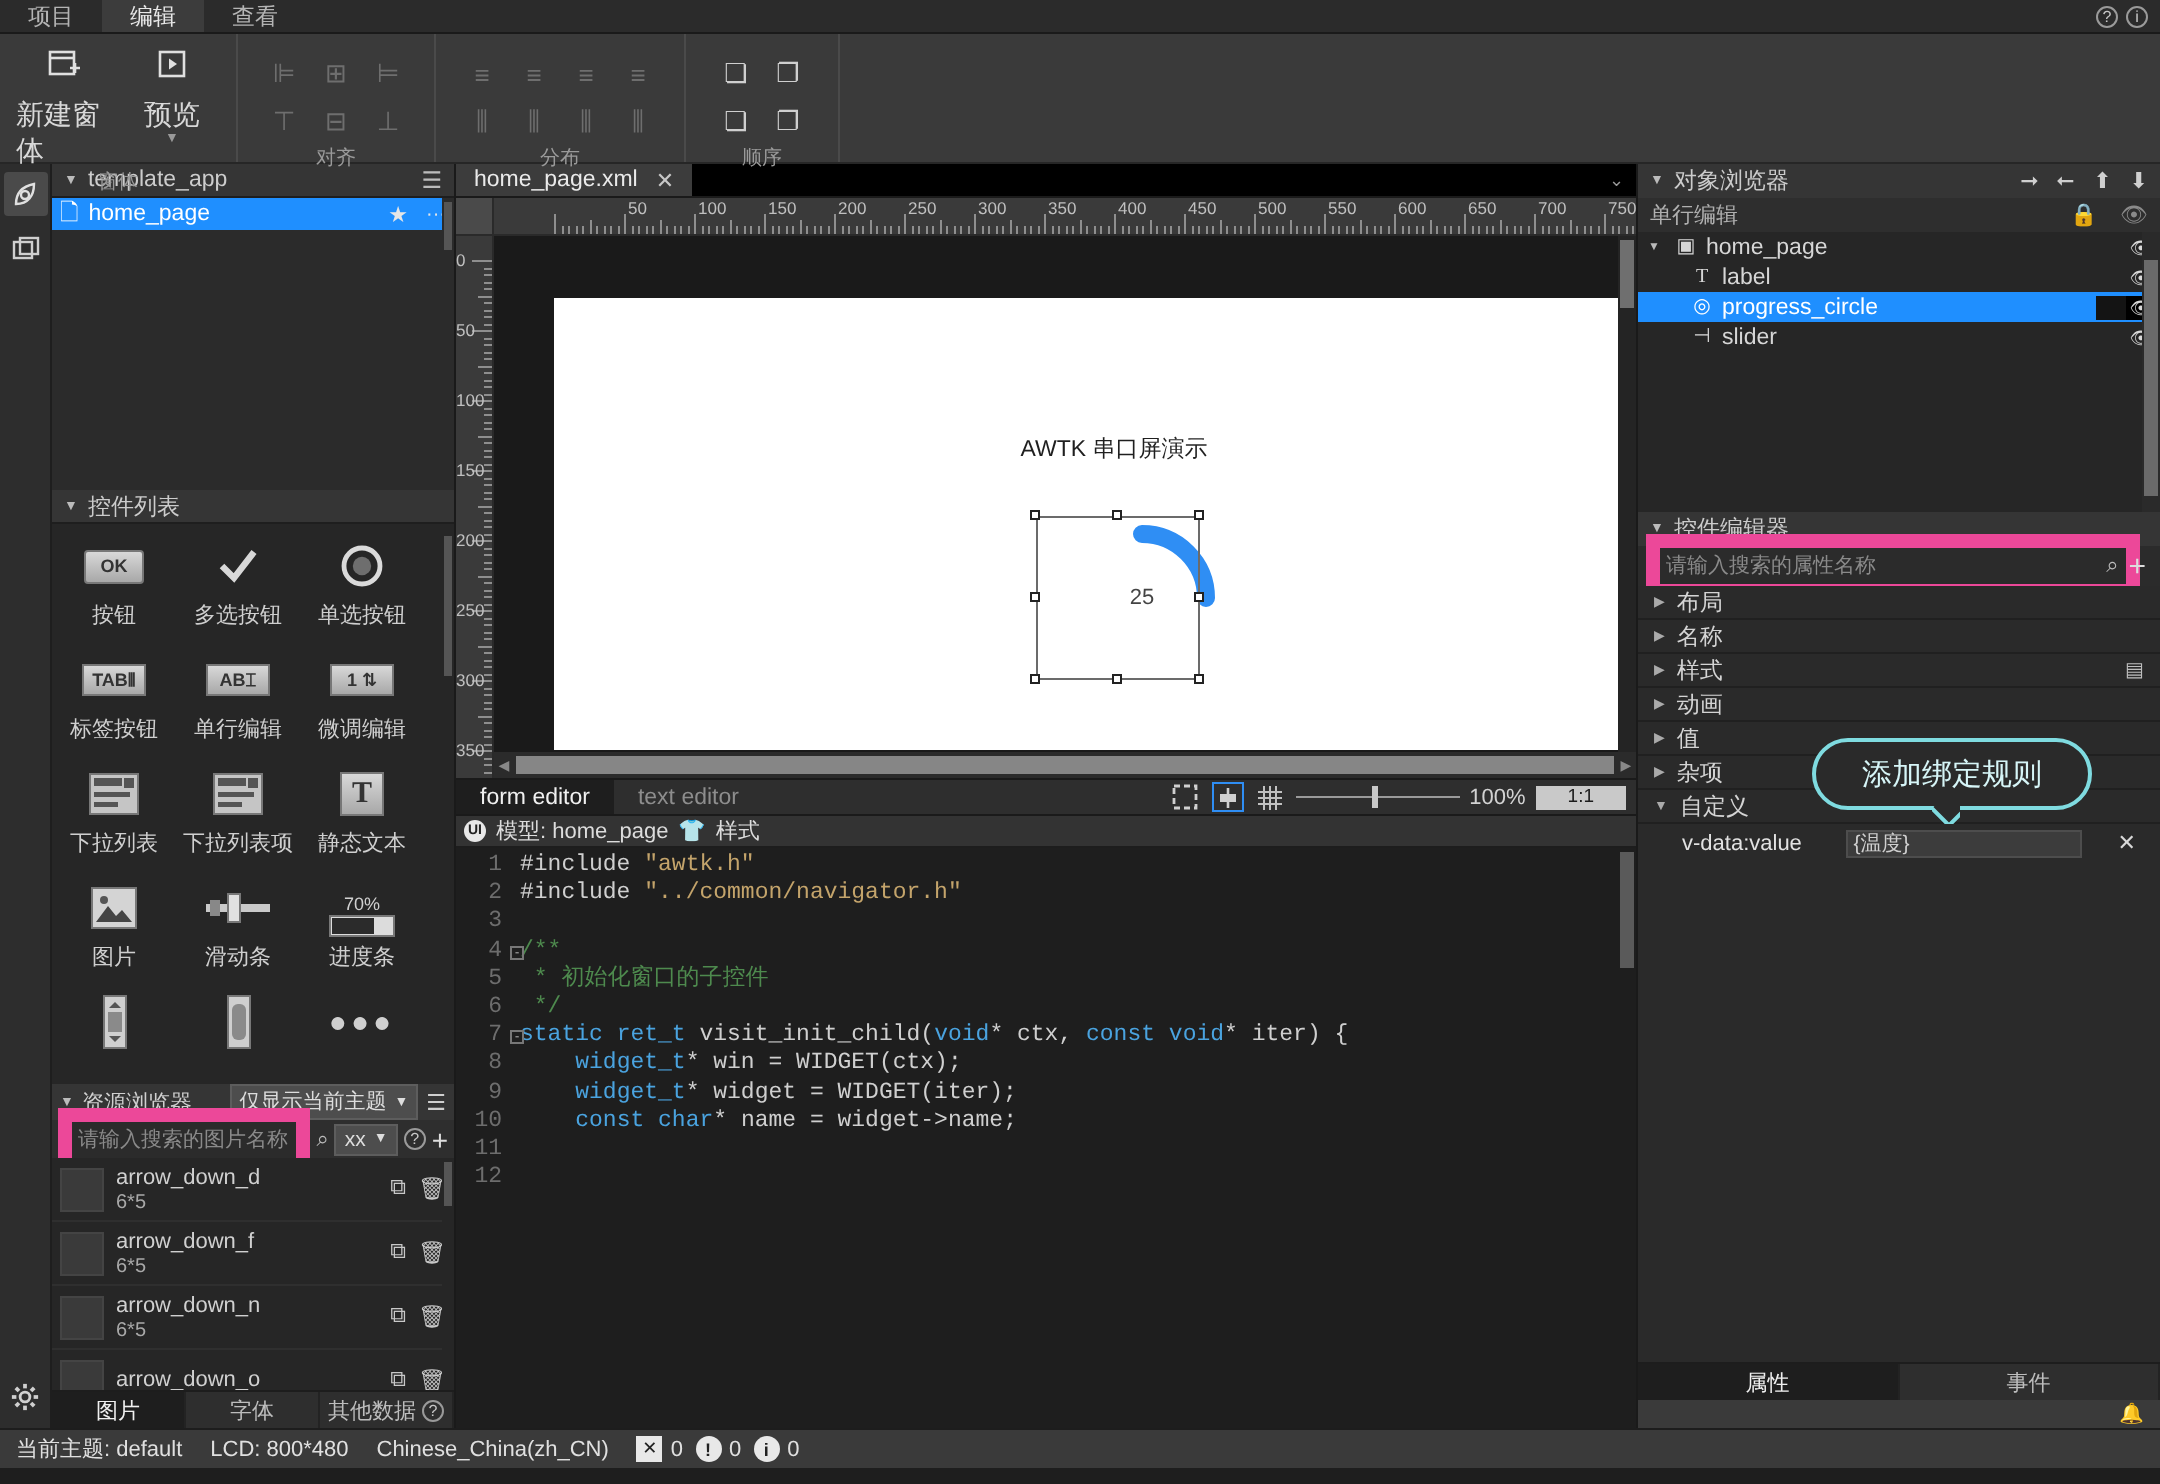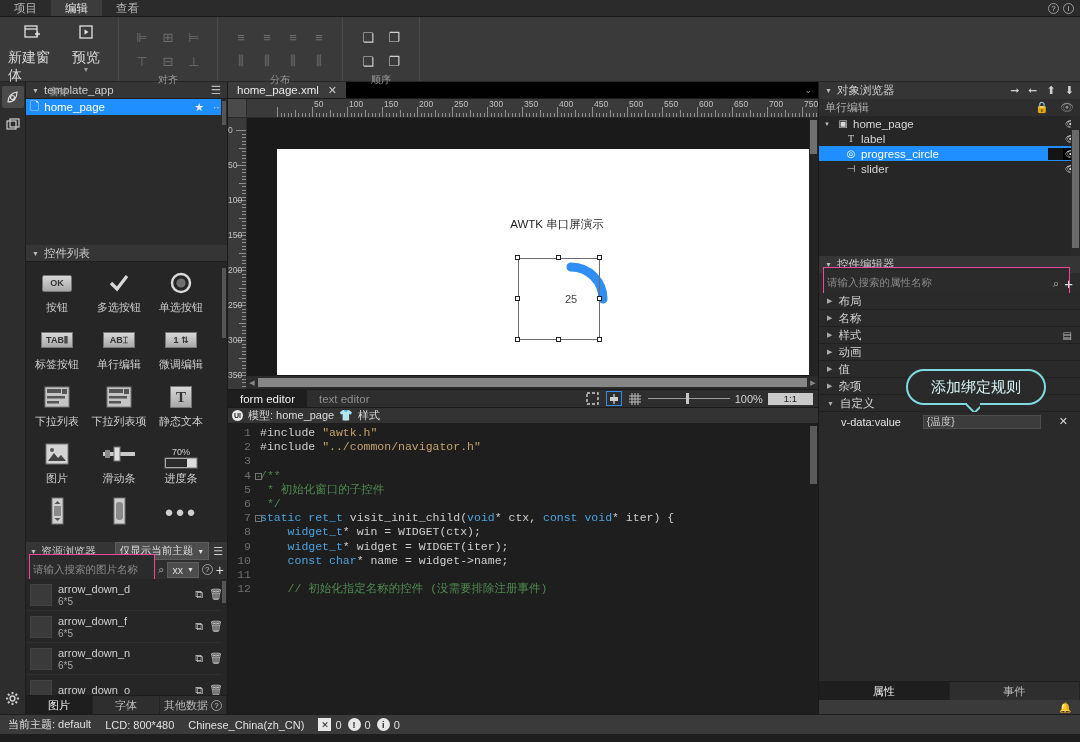--- a/index.html
+++ b/index.html
@@ -86,21 +86,21 @@
   .wbox { background:linear-gradient(#d8d8d8,#a8a8a8); border:1px solid #777; color:#333;
           font-size:9px; font-weight:bold; display:flex; align-items:center; justify-content:center; }
 
   
   #respanel { height:172px; background:#262626; display:flex; flex-direction:column; }
   .res-head { height:18px; background:#353535; display:flex; align-items:center; gap:4px;
               padding:0 4px; font-size:11px; }
   .combo { background:#4d4d4d; border:1px solid #5d5d5d; color:#ddd; font-size:10.5px;
            padding:1px 4px; display:flex; align-items:center; gap:4px; }
   .res-search { height:19px; display:flex; align-items:center; gap:3px; padding:1px 3px; background:#2e2e2e; }
-  .inp { background:#2b2b2b; border:1px solid #ec4899; color:#8a8a8a; font-size:10.5px;
+  .inp { background:#2b2b2b; border:7px solid #ec4899; color:#8a8a8a; font-size:10.5px;
          height:32px; padding:0 3px; display:flex; align-items:center; }
   #reslist { flex:1; overflow:hidden; position:relative; background:#262626; }
   .res-item { height:32px; display:flex; align-items:center; gap:6px; padding:0 4px;
               border-bottom:1px solid #2f2f2f; }
   .res-thumb { width:22px; height:22px; background:#3a3a3a; border:1px solid #444; }
   .res-name { font-size:11px; color:#d0d0d0; line-height:13px; }
   .res-size { font-size:10px; color:#a8a8a8; }
   .res-actions { margin-left:auto; display:flex; gap:6px; color:#c8c8c8; font-size:11px; }
   .res-tabs { height:19px; display:flex; background:#2e2e2e; border-top:1px solid #1d1d1d; }
   .res-tab { flex:1; display:flex; align-items:center; justify-content:center; gap:3px;
@@ -984,21 +984,20 @@
           <div class="cl"><span style="color:#cfcfcf">#include</span> <span class="s">"../common/navigator.h"</span></div>
           <div class="cl"></div>
           <div class="cl" style="position: relative;"><span class="cm">/**</span><span class="fold" style="top: 4px;">-</span></div>
           <div class="cl"><span class="cm"> * 初始化窗口的子控件</span></div>
           <div class="cl"><span class="cm"> */</span></div>
           <div class="cl" style="position: relative;"><span class="k">static</span> <span class="k">ret_t</span> visit_init_child(<span class="k">void</span>* ctx, <span class="k">const</span> <span class="k">void</span>* iter) {<span class="fold" style="top: 4px;">-</span></div>
           <div class="cl">    <span class="k">widget_t</span>* win = WIDGET(ctx);</div>
           <div class="cl">    <span class="k">widget_t</span>* widget = WIDGET(iter);</div>
           <div class="cl">    <span class="k">const</span> <span class="k">char</span>* name = widget-&gt;name;</div>
           <div class="cl"></div>
-          <div class="cl"><span class="cm">    // 初始化指定名称的控件 (没需要排除注册事件)</span></div>
         </div>
       <div id="codescroll">
           <i></i>
         </div>
     </div>
   </div>
 
   <div id="rightcol">
     <div class="rp-head">
       <span class="tri">▼</span>

